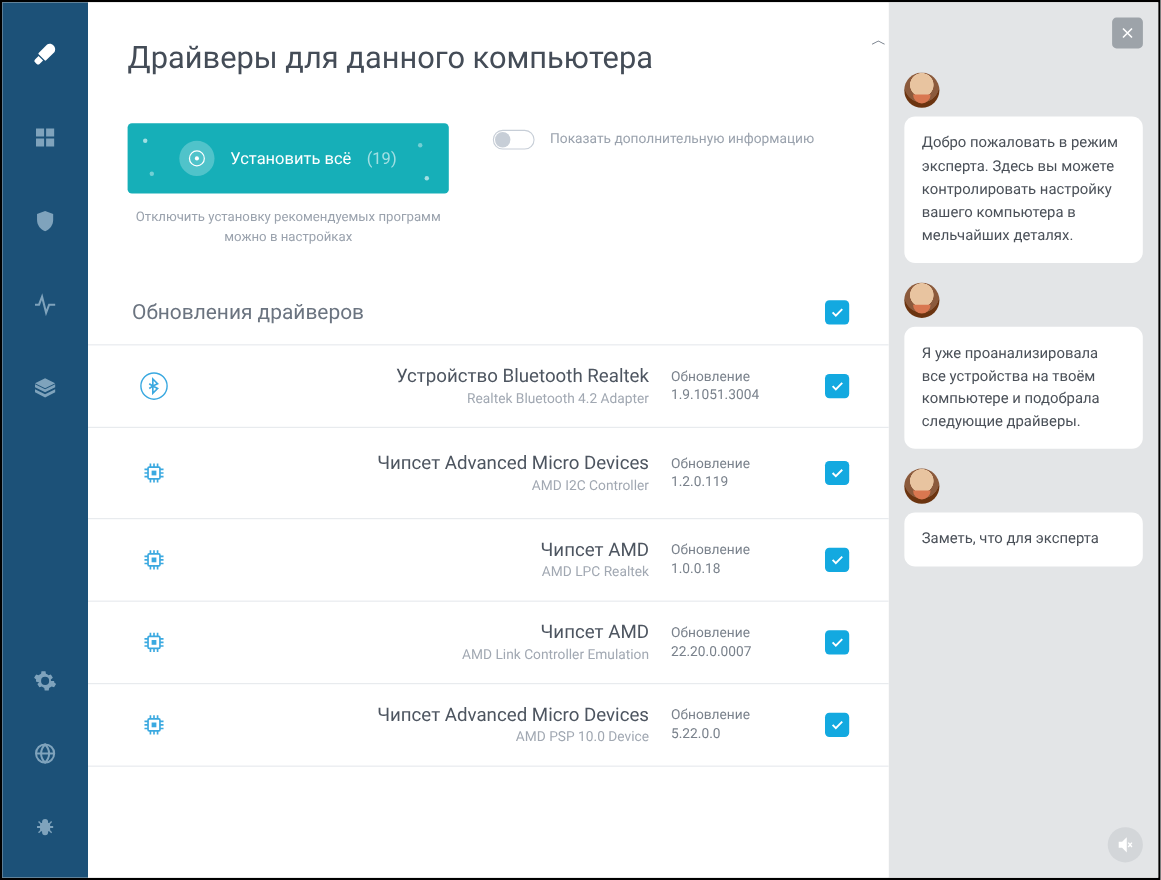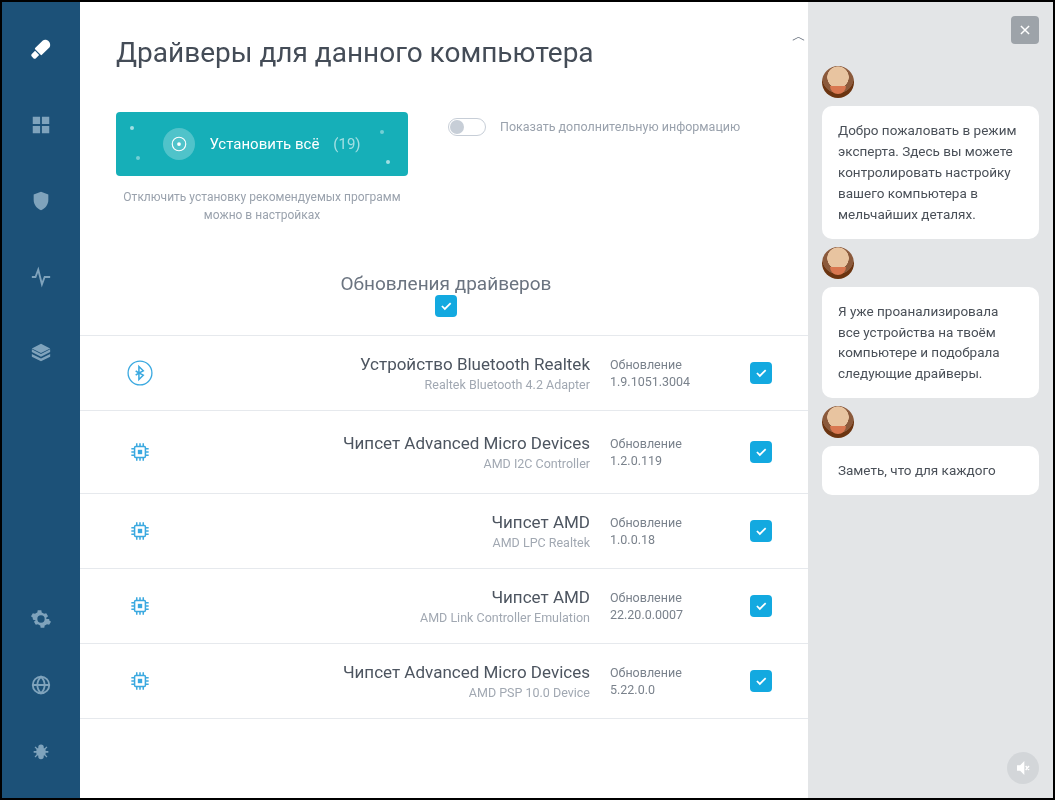--- a/index.html
+++ b/index.html
@@ -21,40 +21,40 @@
 .install-btn::before{left:14px;top:14px;box-shadow:6px 30px 0 rgba(255,255,255,0.4),300px 8px 0 rgba(255,255,255,0.4);}
 .install-btn::after{right:18px;bottom:12px;box-shadow:-6px -30px 0 rgba(255,255,255,0.4);}
 .install-icon{width:32px;height:32px;border-radius:50%;background:rgba(255,255,255,0.25);display:flex;align-items:center;justify-content:center;}
 .install-count{opacity:0.6;}
 .install-note{font-size:12px;color:#9aa2ad;text-align:center;margin-top:12px;line-height:1.5;max-width:320px;}
 .toggles{display:flex;flex-direction:column;gap:18px;padding-top:6px;}
 .toggle-row{display:flex;align-items:flex-start;gap:14px;}
 .toggle{width:38px;height:18px;border-radius:10px;border:1.5px solid #c7ced7;position:relative;flex-shrink:0;cursor:pointer;}
 .toggle::after{content:"";position:absolute;width:14px;height:14px;border-radius:50%;background:#c7ced7;left:1px;top:0.5px;}
 .toggle-label{font-size:12.5px;color:#9aa2ad;line-height:1.4;}
-.section-header{display:flex;align-items:center;justify-content:space-between;padding:4px 36px 18px 40px;flex-direction:column;}
+.section-header{display:flex;align-items:center;justify-content:space-between;padding:4px 36px 18px 40px;}
 .section-title{font-size:19px;color:#6b7480;font-weight:400;}
 .chk{width:22px;height:22px;border-radius:4px;background:#13a9e0;display:flex;align-items:center;justify-content:center;cursor:pointer;flex-shrink:0;}
 .chk svg{width:14px;height:14px;stroke:#fff;stroke-width:3;fill:none;}
 .driver-list{border-top:1px solid #e6e9ed;}
 .driver-row{display:flex;align-items:center;padding:18px 36px;border-bottom:1px solid #e6e9ed;gap:20px;}
 .driver-icon{width:48px;display:flex;justify-content:center;}
 .driver-icon svg{width:26px;height:26px;}
 .driver-info{flex:1;text-align:right;}
 .driver-title{font-size:17px;color:#4d5560;font-weight:400;margin-bottom:3px;}
 .driver-sub{font-size:12.5px;color:#a1a8b2;}
 .driver-version{text-align:left;min-width:120px;}
 .driver-version-label{font-size:12.5px;color:#7a828c;margin-bottom:2px;}
 .driver-version-num{font-size:12.5px;color:#7a828c;}
 .scroll-ind{position:absolute;right:2px;top:26px;color:#6b7480;font-size:14px;}
 .chat{width:245px;background:#e3e5e7;position:relative;padding:14px 14px 0 14px;display:flex;flex-direction:column;}
 .chat-close{position:absolute;right:14px;top:14px;width:28px;height:28px;background:#9da3a9;border-radius:4px;display:flex;align-items:center;justify-content:center;cursor:pointer;}
 .chat-close svg{width:14px;height:14px;stroke:#fff;stroke-width:2.5;}
 .chat-body{margin-top:50px;overflow-y:auto;flex:1;}
-.msg-group{margin-bottom:8px;}
+.msg-group{margin-bottom:18px;}
 .avatar{width:32px;height:32px;border-radius:50%;background:radial-gradient(circle at 50% 35%,#e8c4a0 40%,#8b5a3c 42%,#8b5a3c 60%,#6b3410 62%);margin-bottom:8px;position:relative;}
 .avatar::after{content:"";position:absolute;bottom:4px;left:50%;transform:translateX(-50%);width:16px;height:8px;background:#d97750;border-radius:0 0 10px 10px;}
 .bubble{background:#fff;border-radius:10px;padding:14px 16px;font-size:13.5px;color:#4a5058;line-height:1.55;}
 .mute-btn{position:absolute;right:14px;bottom:14px;width:32px;height:32px;border-radius:50%;background:#d3d6d9;display:flex;align-items:center;justify-content:center;cursor:pointer;}
 .mute-btn svg{width:16px;height:16px;fill:#fff;}
 .driver-row.tall{padding:22px 36px;}
 </style>
 </head>
 <body>
 
@@ -266,21 +266,21 @@
         <div class="msg-group">
           <div class="avatar"></div>
           <div class="bubble">Добро пожаловать в режим эксперта. Здесь вы можете контролировать настройку вашего компьютера в мельчайших деталях.</div>
         </div>
         <div class="msg-group">
           <div class="avatar"></div>
           <div class="bubble">Я уже проанализировала все устройства на твоём компьютере и подобрала следующие драйверы.</div>
         </div>
         <div class="msg-group">
           <div class="avatar"></div>
-          <div class="bubble">Заметь, что для каждого</div>
+          <div class="bubble">Заметь, что для эксперта</div>
         </div>
       </div>
     <div class="mute-btn">
         <svg viewBox="0 0 24 24">
           <path d="M4 9v6h4l5 5V4L8 9H4zm12 0l5 6m0-6l-5 6" stroke="#fff" stroke-width="2" fill="#fff"></path>
         </svg>
       </div>
   </div>
 </div>
 

